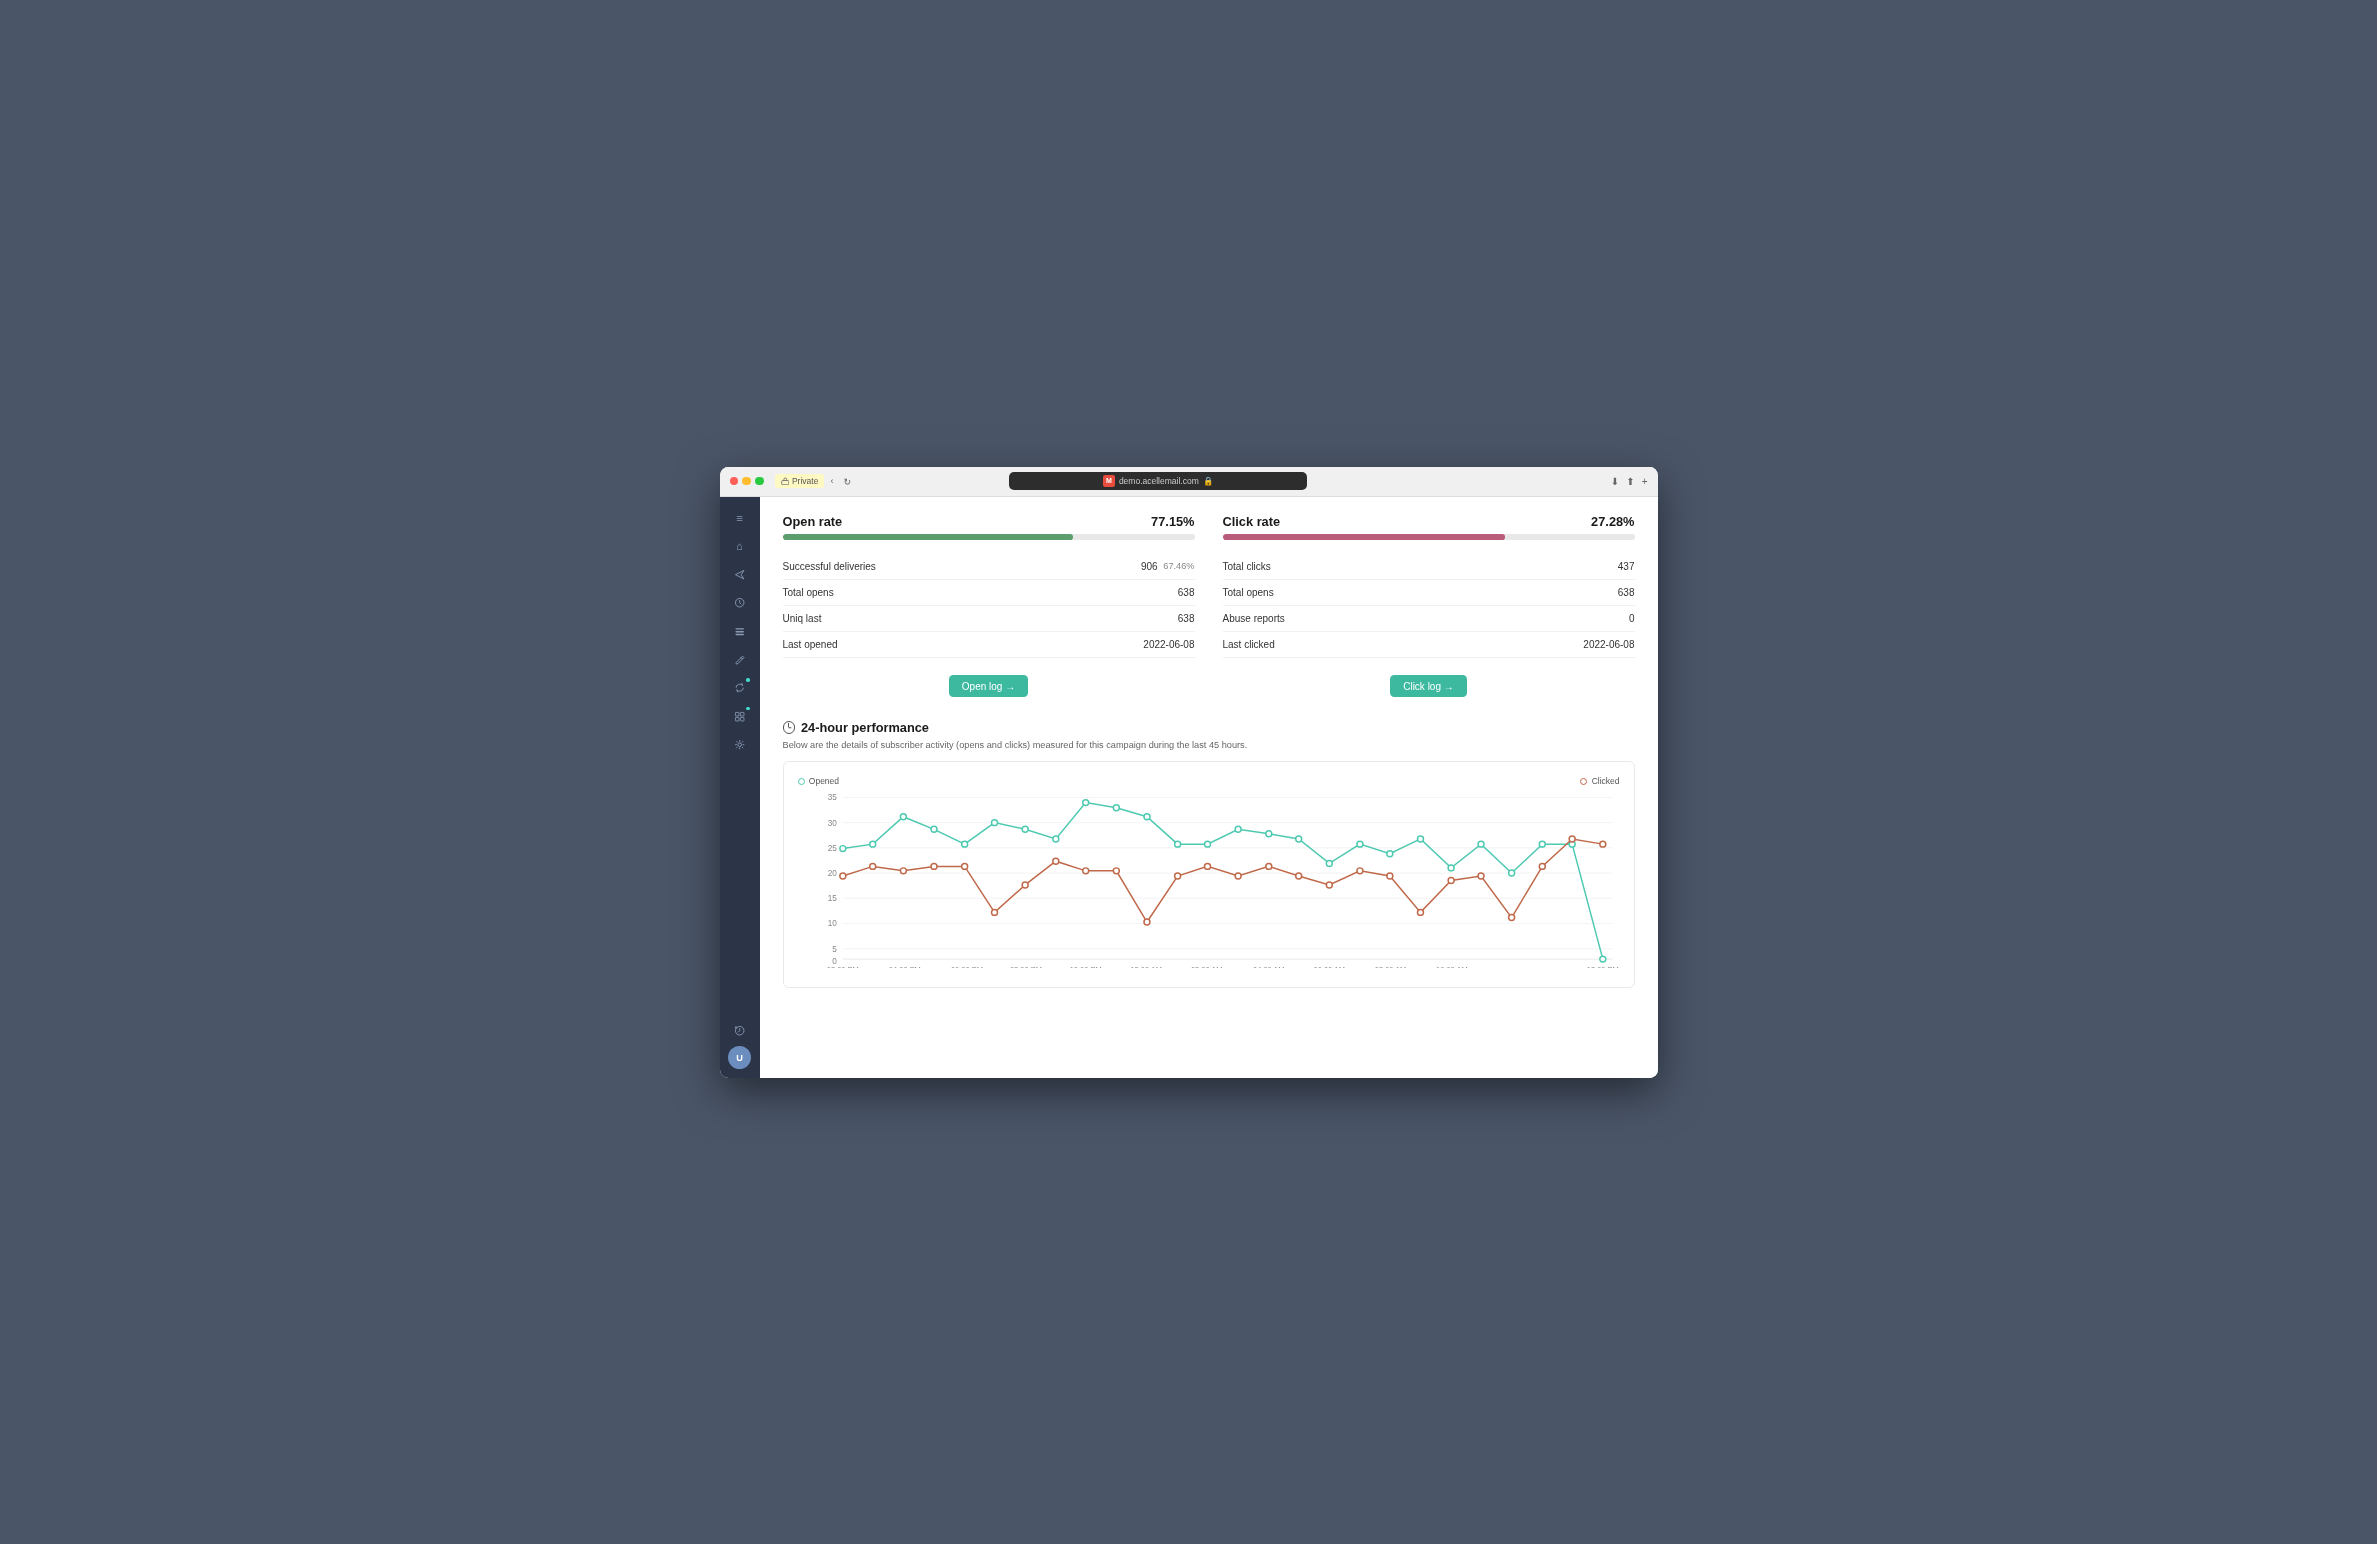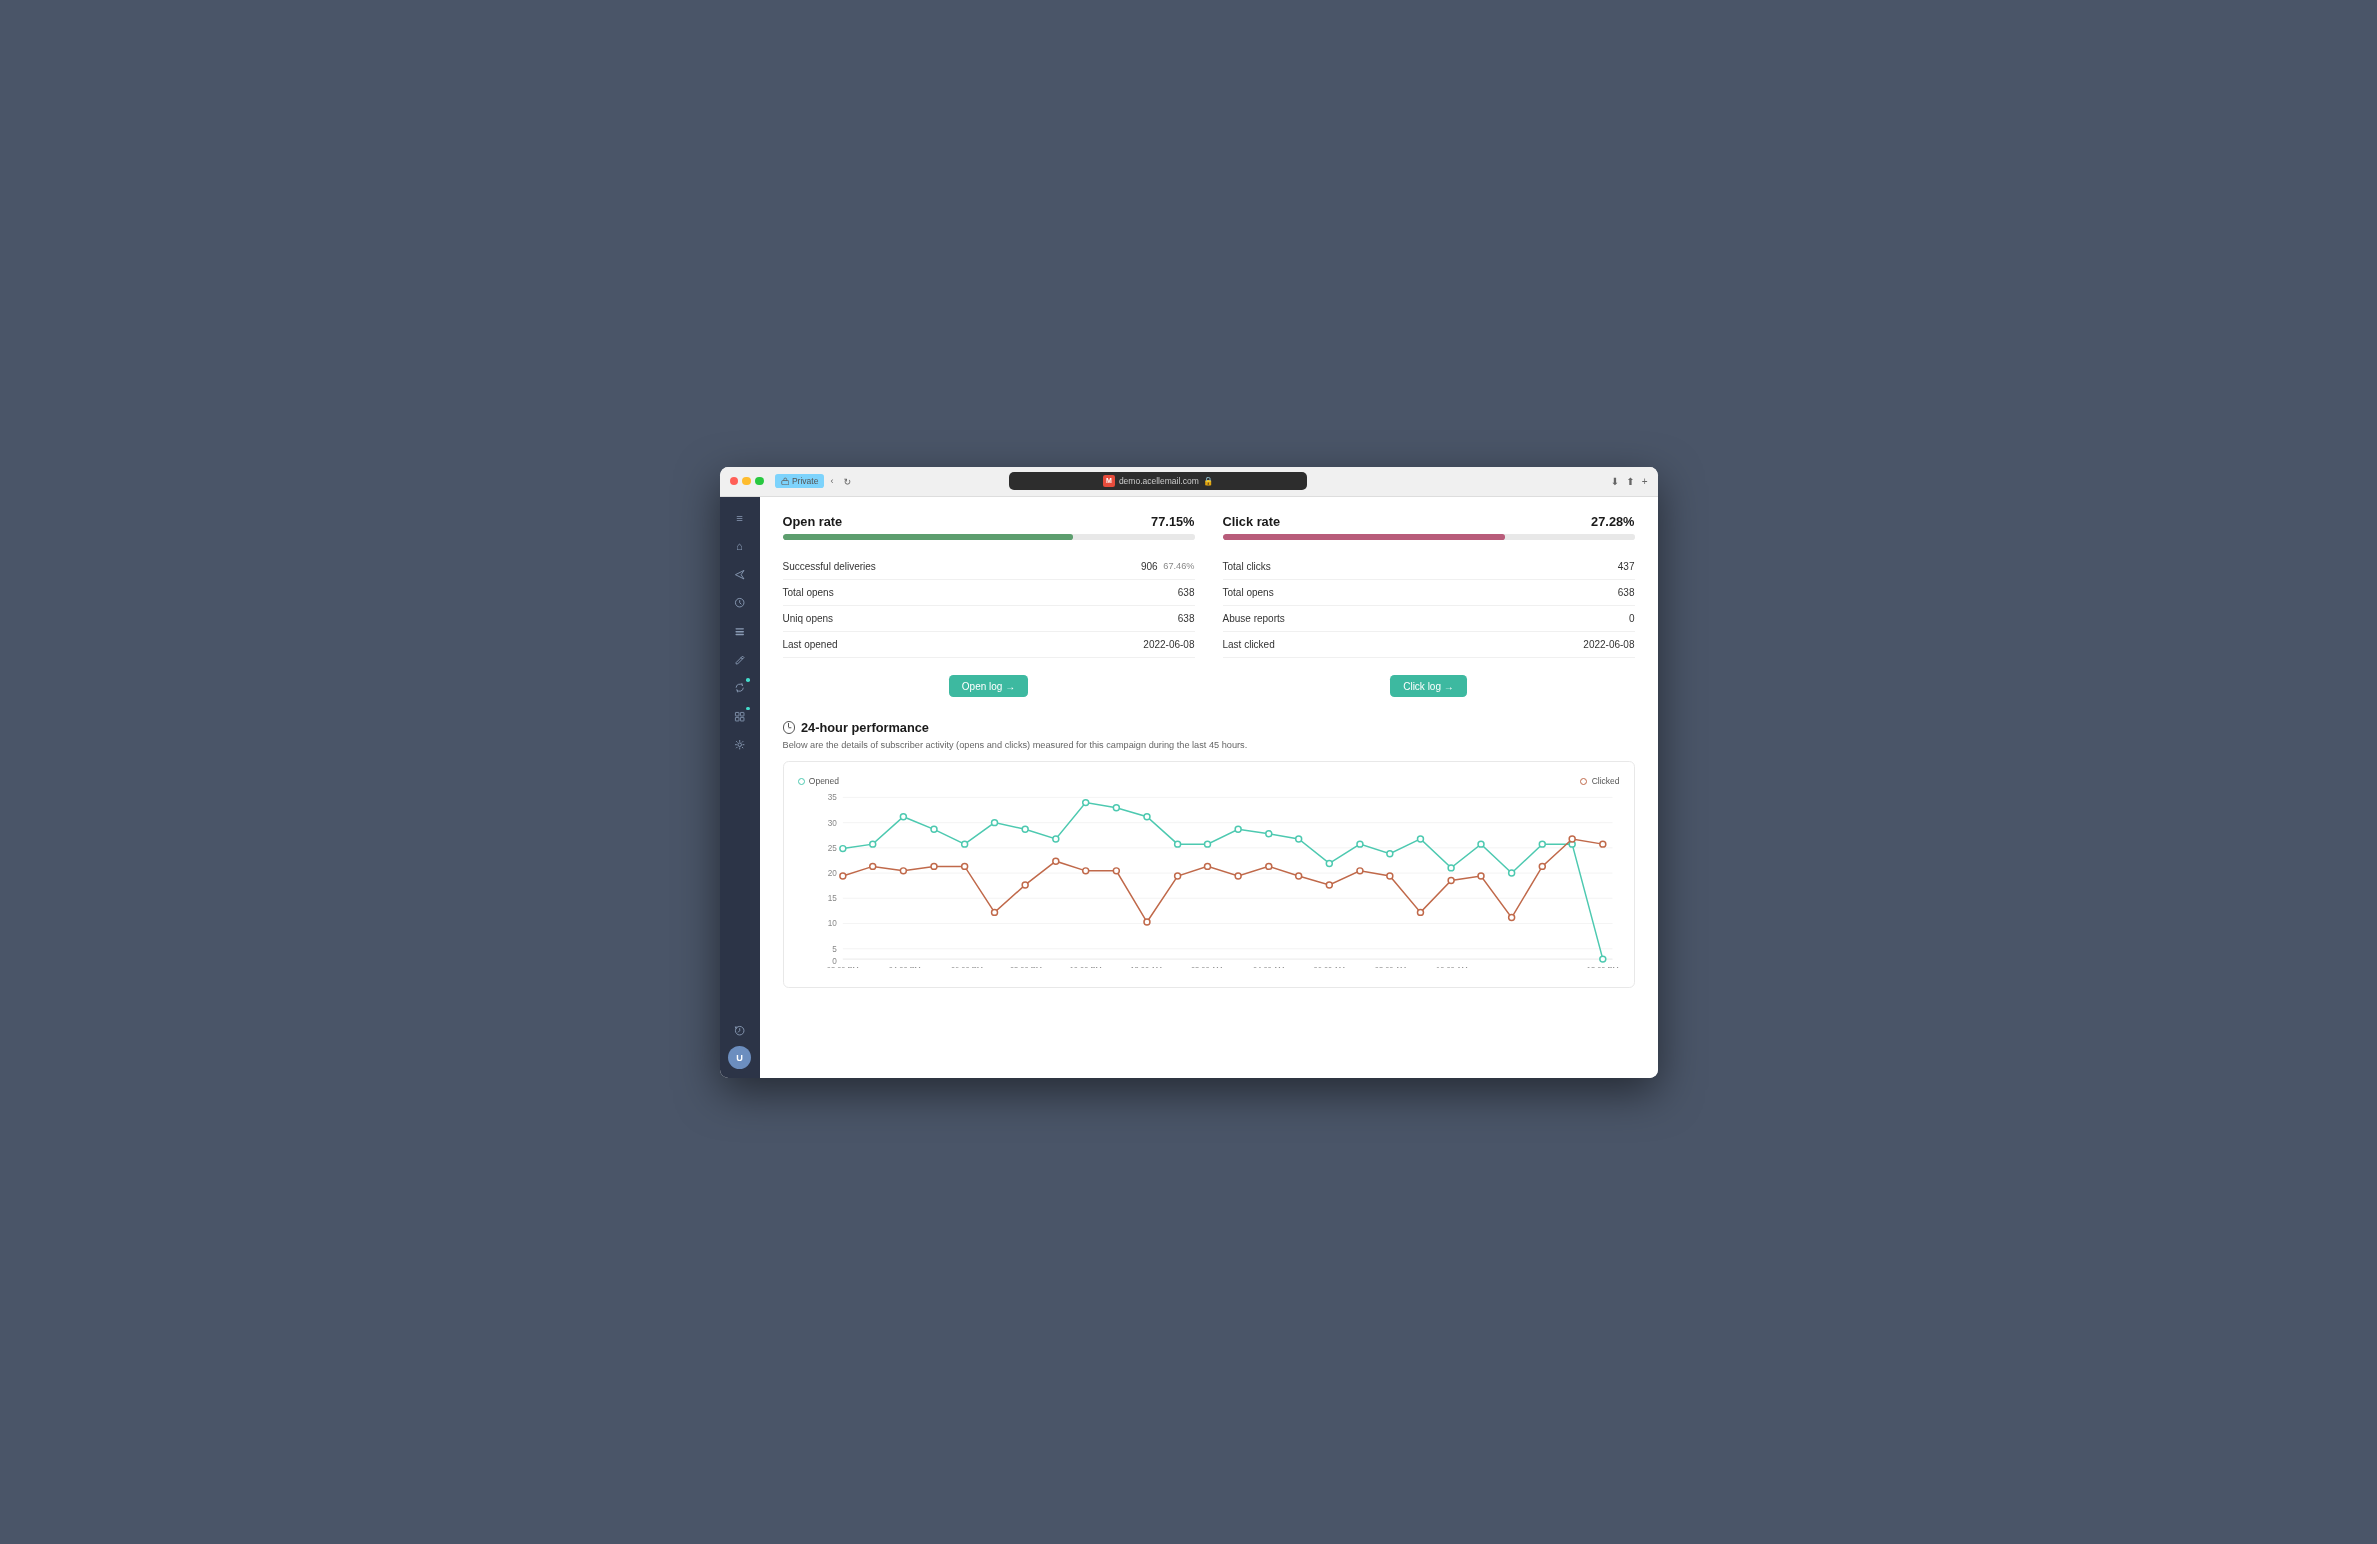--- a/index.html
+++ b/index.html
@@ -53,21 +53,21 @@
       color: #666;
       font-size: 9.2px;
       padding: 1.4px 3.6px;
     }
     .private-badge {
       display: flex;
       align-items: center;
       gap: 2.8px;
       font-size: 8.5px;
       color: #555;
-      background: #7dd3fc;
+      background: #fef9c3;
       padding: 2.1px 5.7px;
       border-radius: 2.8px;
     }
     .address-bar {
       flex: 1;
       max-width: 298px;
       background: #2d2d2d;
       border-radius: 5px;
       height: 18.5px;
       display: flex;
@@ -453,21 +453,21 @@
             <div class="delivery-value">
               <span>906</span>
               <span class="stat-row-value gray">67.46%</span>
             </div>
           </div>
           <div class="stat-row">
             <span>Total opens</span>
             <span class="stat-row-value">638</span>
           </div>
           <div class="stat-row">
-            <span>Uniq opens</span>
+            <span>Uniq last</span>
             <span class="stat-row-value">638</span>
           </div>
           <div class="stat-row">
             <span>Last opened</span>
             <span class="stat-row-value">2022-06-08</span>
           </div>
           <div class="log-btn-container">
             <button class="log-btn">Open log →</button>
           </div>
         </div>

